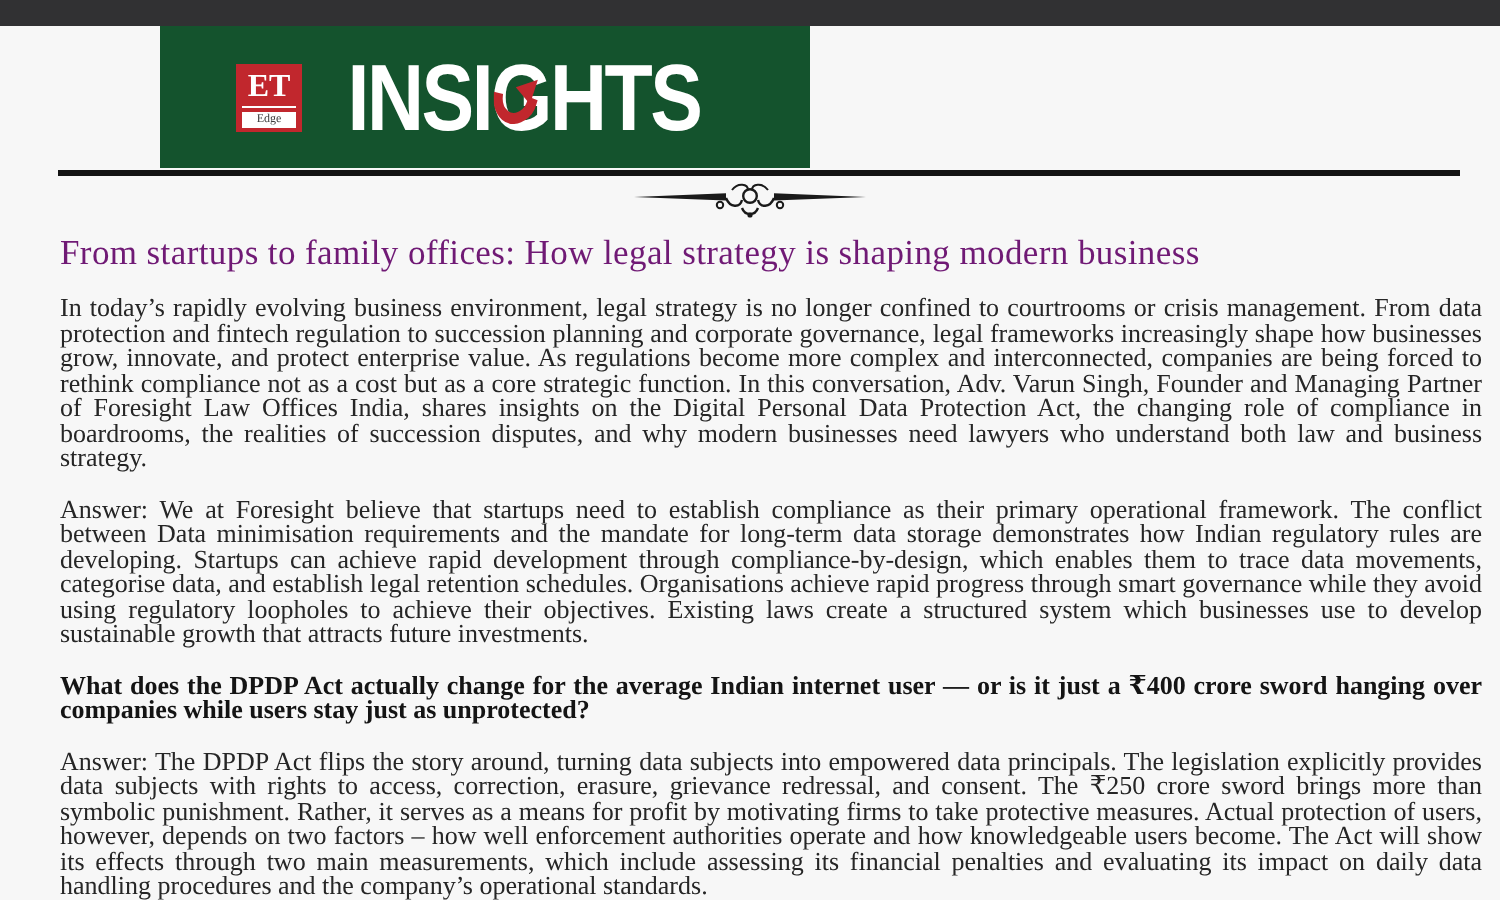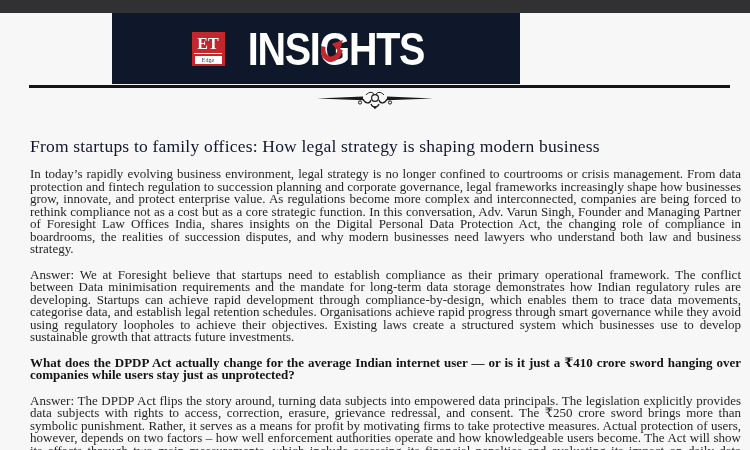--- a/index.html
+++ b/index.html
@@ -1,21 +1,21 @@
 <!DOCTYPE html>
 <html><head>
 <meta charset="utf-8">
 <style>
   * { margin:0; padding:0; box-sizing:border-box; }
   html,body { width:750px; height:450px; overflow:hidden; }
   body { background:#f7f7f7; font-family:"Liberation Serif","DejaVu Serif",serif; }
 
   .top-strip { height:13px; width:750px; background:#313133; }
 
-  .masthead { width:408px; height:71px; margin-left:112px; background:#0f172a;
+  .masthead { width:325px; height:71px; margin-left:80px; background:#14532d;
               display:flex; align-items:center; justify-content:center; }
 
   .brand { display:flex; align-items:center; }
 
   .et-badge { width:33px; background:#c1272d; padding:3px 0 2px;
               display:flex; flex-direction:column; align-items:center; margin-right:6px; }
   .et-text { font-family:"Liberation Serif","DejaVu Serif",serif; font-weight:bold; color:#fff;
              font-size:16px; line-height:17px; border-bottom:1.5px solid #fff; padding:0 3px 1px; }
   .edge-strip { background:#fff; width:27px; margin-top:2px; font-size:6px; color:#3a3a3a;
                 text-align:center; line-height:8px; }
@@ -25,22 +25,22 @@
               transform:scaleX(0.84); transform-origin:center; display:flex; align-items:baseline; }
   .g-wrap { position:relative; display:inline-block; }
   .g-arrow { position:absolute; left:2px; top:13px; width:30px; height:30px; }
 
   .rule { height:3px; background:#141414; width:701px; margin:1px 0 0 29px; }
 
   .flourish-row { text-align:center; margin-top:3px; height:20px; }
 
   .content { padding:5px 9px 0 30px; }
 
-  .article-title { font-size:17.5px; font-weight:normal; color:#0f172a;
-                   letter-spacing:0.2px; margin:20px 0 11px; }
+  .article-title { font-size:17.5px; font-weight:normal; color:#701a75;
+                   letter-spacing:0.2px; margin:0 0 11px; }
 
   .body-p { font-size:13px; line-height:12.5px; text-align:justify;
             color:#262626; margin:0 0 13px; }
   .question { font-weight:bold; color:#141414; }
 </style>
 </head>
 <body>
 
 <div class="top-strip"></div>
 
@@ -79,15 +79,15 @@
   </svg>
 </div>
 
 <div class="content">
   <h1 class="article-title">From startups to family offices: How legal strategy is shaping modern business</h1>
 
   <p class="body-p">In today’s rapidly evolving business environment, legal strategy is no longer confined to courtrooms or crisis management. From data protection and fintech regulation to succession planning and corporate governance, legal frameworks increasingly shape how businesses grow, innovate, and protect enterprise value. As regulations become more complex and interconnected, companies are being forced to rethink compliance not as a cost but as a core strategic function. In this conversation, Adv. Varun Singh, Founder and Managing Partner of Foresight Law Offices India, shares insights on the Digital Personal Data Protection Act, the changing role of compliance in boardrooms, the realities of succession disputes, and why modern businesses need lawyers who understand both law and business strategy.</p>
 
   <p class="body-p">Answer: We at Foresight believe that startups need to establish compliance as their primary operational framework. The conflict between Data minimisation requirements and the mandate for long-term data storage demonstrates how Indian regulatory rules are developing. Startups can achieve rapid development through compliance-by-design, which enables them to trace data movements, categorise data, and establish legal retention schedules. Organisations achieve rapid progress through smart governance while they avoid using regulatory loopholes to achieve their objectives. Existing laws create a structured system which businesses use to develop sustainable growth that attracts future investments.</p>
 
-  <p class="body-p question">What does the DPDP Act actually change for the average Indian internet user — or is it just a ₹410 crore sword hanging over companies while users stay just as unprotected?</p>
+  <p class="body-p question">What does the DPDP Act actually change for the average Indian internet user — or is it just a ₹400 crore sword hanging over companies while users stay just as unprotected?</p>
   <p class="body-p">Answer: The DPDP Act flips the story around, turning data subjects into empowered data principals. The legislation explicitly provides data subjects with rights to access, correction, erasure, grievance redressal, and consent. The ₹250 crore sword brings more than symbolic punishment. Rather, it serves as a means for profit by motivating firms to take protective measures. Actual protection of users, however, depends on two factors – how well enforcement authorities operate and how knowledgeable users become. The Act will show its effects through two main measurements, which include assessing its financial penalties and evaluating its impact on daily data handling procedures and the company’s operational standards.</p>
 </div>
 
 </body></html>

